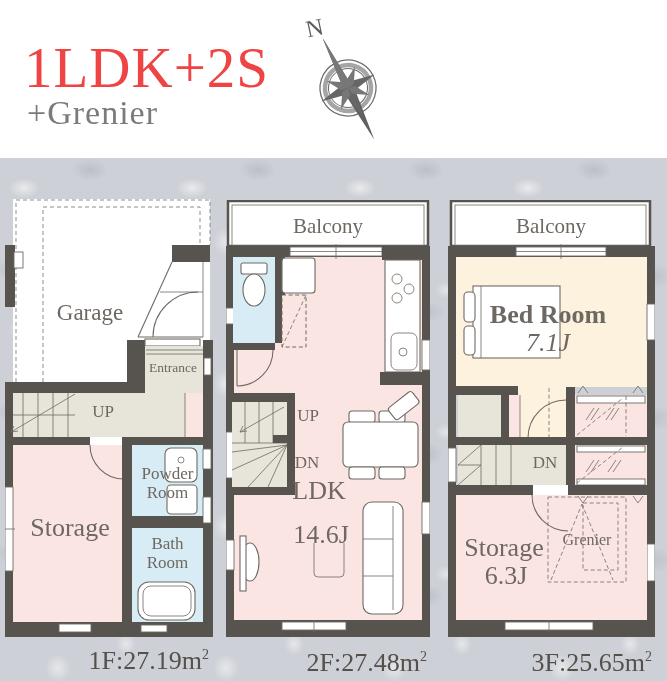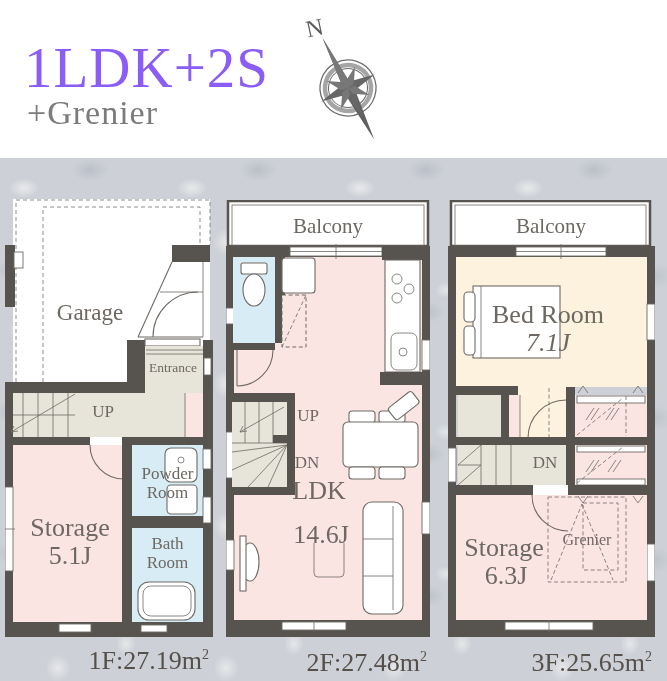--- a/index.html
+++ b/index.html
@@ -1,21 +1,21 @@
 <!DOCTYPE html>
 <html><head>
 <meta charset="utf-8">
 <style>
   html,body{margin:0;padding:0;}
   body{width:667px;height:681px;position:relative;background:#ffffff;overflow:hidden;
        font-family:"Liberation Serif", serif;}
   .abs{position:absolute;}
   
   .title-main{position:absolute;left:24px;top:40px;font-size:57px;line-height:56px;
-              color:#8b5cf6;letter-spacing:1px;}
+              color:#ef4444;letter-spacing:1px;}
   .title-sub{position:absolute;left:27px;top:96px;font-size:34px;line-height:34px;
              color:#7b7b7b;letter-spacing:1px;}
   
   .bg-panel{position:absolute;left:0;top:158px;width:667px;height:523px;
     background-color:#cdd0d6;
     background-image:
       radial-gradient(22px 14px at 24px 30px, rgba(255,255,255,.55), rgba(255,255,255,0) 70%),
       radial-gradient(26px 16px at 90px 12px, rgba(169,175,188,.5), rgba(169,175,188,0) 70%),
       radial-gradient(18px 20px at 58px 84px, rgba(255,255,255,.5), rgba(255,255,255,0) 70%),
       radial-gradient(24px 14px at 10px 112px, rgba(175,181,193,.45), rgba(175,181,193,0) 70%),
@@ -138,21 +138,20 @@
       <rect x="127" y="331" width="71" height="94" fill="#d8ecf6"></rect>
       <rect class="fx" x="133" y="385" width="57" height="38" rx="11"></rect>
       <rect class="ln thin" x="138" y="389" width="48" height="30" rx="8"></rect>
       <rect class="win" x="136" y="428" width="26" height="7"></rect>
     </g>
   </svg>
   <div class="rlabel" style="left:35px;top:103px;width:100px;font-size:23px;">Garage</div>
   <div class="rlabel" style="left:138px;top:163px;width:60px;font-size:13.5px;">Entrance</div>
   <div class="rlabel" style="left:78px;top:205px;width:40px;font-size:17px;">UP</div>
   <div class="rlabel" style="left:10px;top:316px;width:110px;font-size:26px;">Storage</div>
-  <div class="rlabel" style="left:10px;top:344px;width:110px;font-size:26px;">5.1J</div>
   <div class="rlabel" style="left:127px;top:267px;width:71px;font-size:17px;">Powder
 Room</div>
   <div class="rlabel" style="left:127px;top:337px;width:71px;font-size:17px;">Bath
 Room</div>
 </div>
 
 <div class="plan plan2">
   <svg width="204" height="437" viewBox="0 0 204 437">
     <g>
       <rect x="2" y="1" width="200" height="45" fill="#ffffff" stroke="#57534e" stroke-width="2.5"></rect>
@@ -314,21 +313,21 @@
       <path class="ln" d="M84,295 A36,36 0 0 0 120,331"></path>
       <polyline class="ln thin" points="130,296 135,303 140,296"></polyline>
       <polyline class="ln thin" points="185,296 190,303 195,296"></polyline>
       <rect class="ln thin dsh" x="100" y="297" width="78" height="85" fill="none"></rect>
       <rect class="ln thin dsh" x="135" y="303" width="35" height="67" fill="none"></rect>
       <line class="ln thin dsh" x1="103" y1="380" x2="134" y2="304"></line>
       <line class="ln thin dsh" x1="134" y1="304" x2="165" y2="380"></line>
     </g>
   </svg>
   <div class="rlabel" style="left:31px;top:15px;width:144px;font-size:21px;">Balcony</div>
-  <div class="rlabel" style="left:30px;top:100px;width:140px;font-size:26px;">Bed Room</div>
+  <div class="rlabel" style="left:30px;top:100px;width:140px;font-size:26px;font-weight:bold;">Bed Room</div>
   <div class="rlabel" style="left:30px;top:128px;width:140px;font-size:26px;font-style:italic;">7.1J</div>
   <div class="rlabel" style="left:79px;top:253px;width:36px;font-size:17px;">DN</div>
   <div class="rlabel" style="left:8px;top:333px;width:96px;font-size:26px;">Storage</div>
   <div class="rlabel" style="left:10px;top:361px;width:96px;font-size:26px;">6.3J</div>
   <div class="rlabel" style="left:100px;top:331px;width:78px;font-size:16px;">Grenier</div>
 </div>
 
 <div class="area-label" style="left:5px;top:646px;width:204px;">
   <span>1F:27.19</span><span>m</span><sup>2</sup>
 </div>

